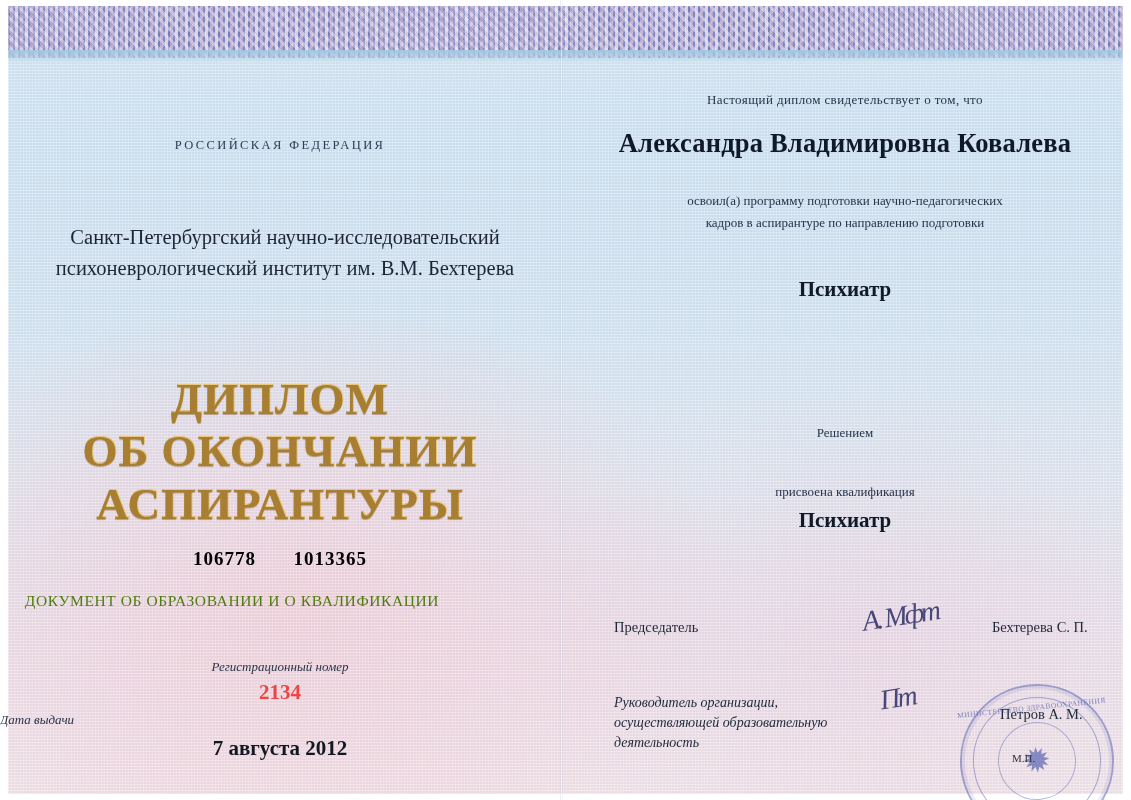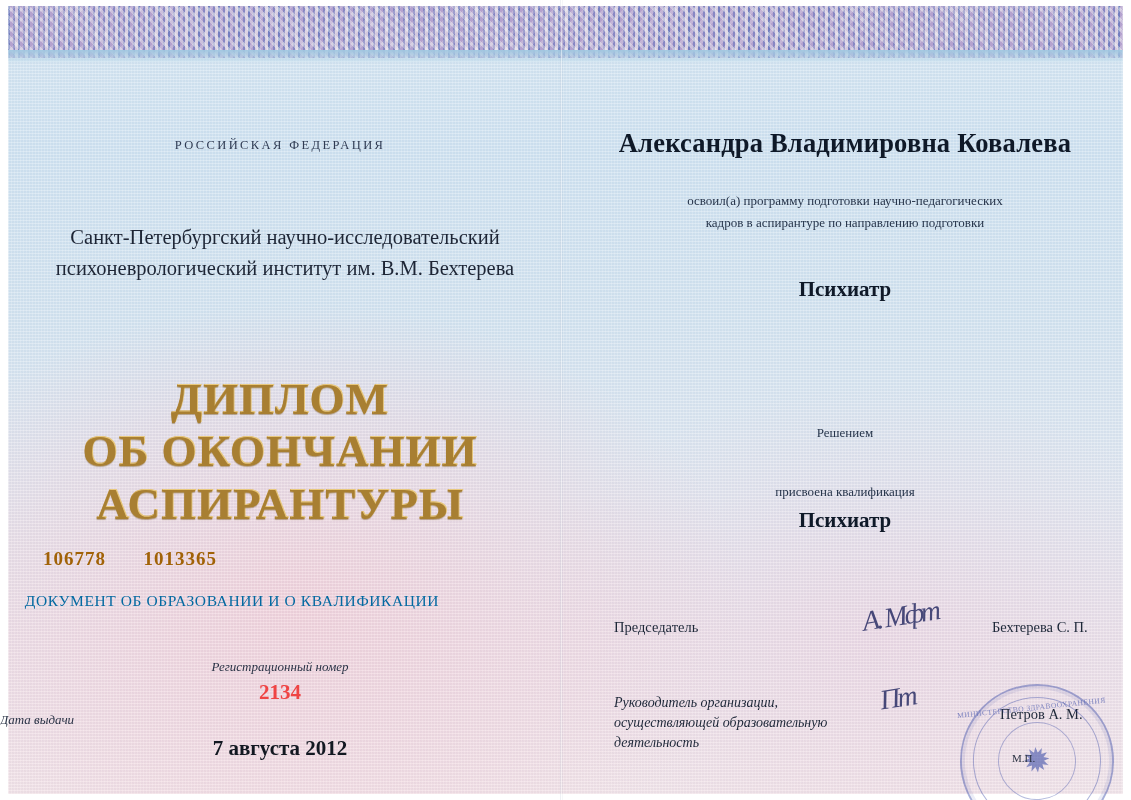--- a/index.html
+++ b/index.html
@@ -127,34 +127,34 @@
     -webkit-background-clip: text;
     background-clip: text;
     -webkit-text-fill-color: transparent;
   }
   #title-line1 { top: 372px; font-size: 45px; }
   #title-line2 { top: 424px; font-size: 45px; }
   #title-line3 { top: 477px; font-size: 45px; }
 
   #serial {
     left: 0; top: 548px; width: 560px;
+    text-align: center;
     font-size: 19px;
     font-weight: 700;
-    color: #a16207;
+    color: #000000;
     letter-spacing: 1px;
-    padding-left: 43px;
   }
   #serial .sep { display: inline-block; width: 26px; }
 
   #doc-subtitle {
     left: 0; top: 592px; width: 464px;
     text-align: center;
     font-size: 15.5px;
     letter-spacing: .6px;
-    color: #0369a1;
+    color: #4d7c0f;
   }
 
   #reg-label {
     left: 0; top: 659px; width: 560px;
     text-align: center;
     font-size: 13px;
     font-style: italic;
     color: #2a3346;
   }
   #reg-number {
@@ -355,20 +355,21 @@
   </div>
 
   <div class="abs" id="doc-subtitle">ДОКУМЕНТ ОБ ОБРАЗОВАНИИ И О КВАЛИФИКАЦИИ</div>
 
   <div class="abs" id="reg-label">Регистрационный номер</div>
   <div class="abs" id="reg-number">2134</div>
 
   <div class="abs" id="date-label">Дата выдачи</div>
   <div class="abs" id="date-value">7 августа 2012</div>
 
+  <div class="abs" id="attests">Настоящий диплом свидетельствует о том, что</div>
 
   <div class="abs" id="holder-name">Александра Владимировна Ковалева</div>
 
   <div class="abs" id="program-text">
     <div>освоил(а) программу подготовки научно-педагогических</div>
     <div>кадров в аспирантуре по направлению подготовки</div>
   </div>
 
   <div class="abs" id="direction">Психиатр</div>
 

